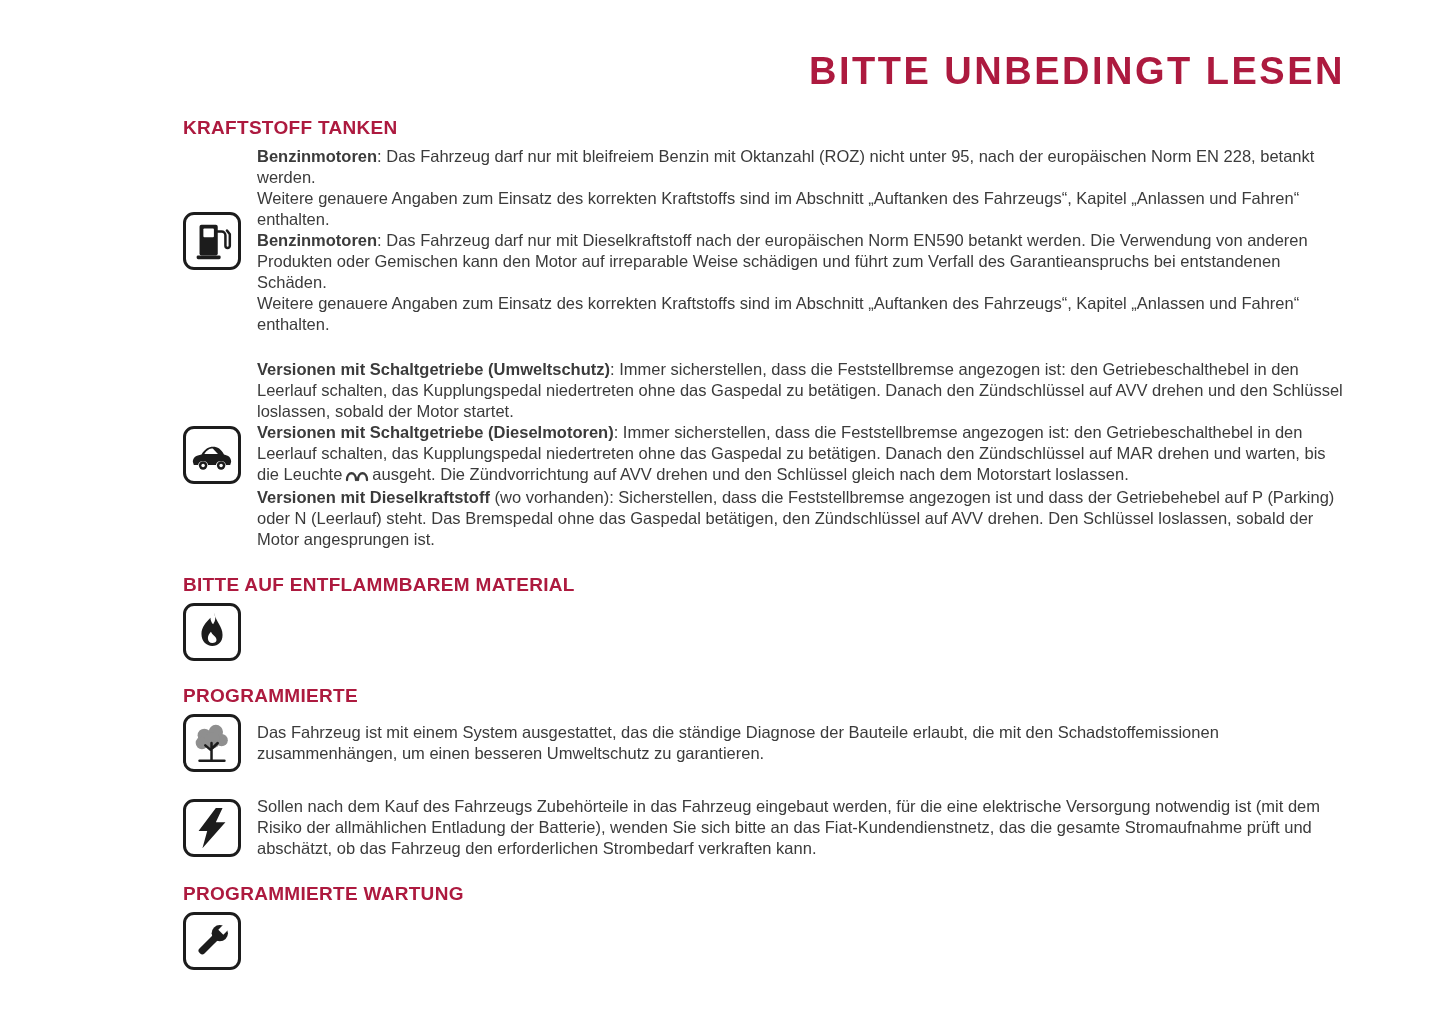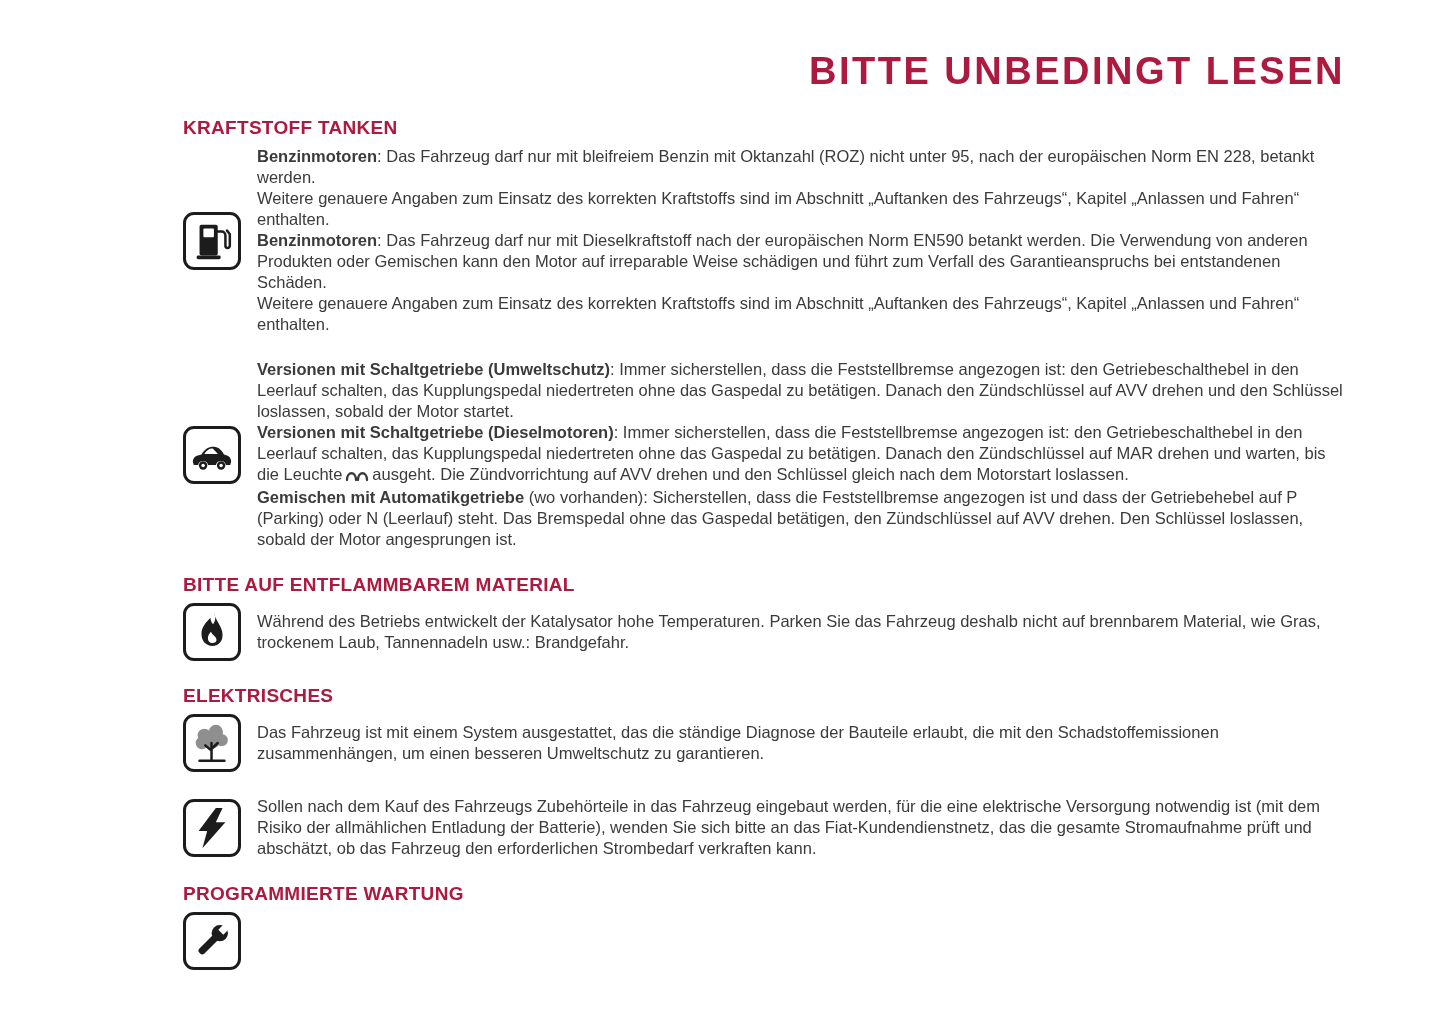--- a/index.html
+++ b/index.html
@@ -106,40 +106,37 @@
               <circle cx="14.7" cy="35" r="1.8" fill="#ffffff"></circle>
               <circle cx="33.5" cy="35" r="4.4" fill="#1c1c1c"></circle>
               <circle cx="33.5" cy="35" r="1.8" fill="#ffffff"></circle>
             </svg>
           </div>
           <div class="text" data-name="section-text">
             <p data-name="paragraph"><b>Versionen mit Schaltgetriebe (Umweltschutz)</b>: Immer sicherstellen, dass die Feststellbremse angezogen ist: den Getriebeschalthebel in den Leerlauf schalten, das Kupplungspedal niedertreten ohne das Gaspedal zu betätigen. Danach den Zündschlüssel auf AVV drehen und den Schlüssel loslassen, sobald der Motor startet.</p>
             <p data-name="paragraph"><b>Versionen mit Schaltgetriebe (Dieselmotoren)</b>: Immer sicherstellen, dass die Feststellbremse angezogen ist: den Getriebeschalthebel in den Leerlauf schalten, das Kupplungspedal niedertreten ohne das Gaspedal zu betätigen. Danach den Zündschlüssel auf MAR drehen und warten, bis die Leuchte<span class="inline-icon" data-name="glow-plug-indicator-icon"><svg viewBox="0 0 24 13" width="24" height="13">
                   <path d="M2 11 C2 2 11 2 11 11 M13 11 C13 2 22 2 22 11" fill="none" stroke="currentColor" stroke-width="2.3" stroke-linecap="round"></path>
                 </svg></span>ausgeht. Die Zündvorrichtung auf AVV drehen und den Schlüssel gleich nach dem Motorstart loslassen.</p>
-            <p data-name="paragraph"><b>Gemischen mit Automatikgetriebe</b> (wo vorhanden): Sicherstellen, dass die Feststellbremse angezogen ist und dass der Getriebehebel auf P (Parking) oder N (Leerlauf) steht. Das Bremspedal ohne das Gaspedal betätigen, den Zündschlüssel auf AVV drehen. Den Schlüssel loslassen, sobald der Motor angesprungen ist.</p>
+            <p data-name="paragraph"><b>Versionen mit Dieselkraftstoff</b> (wo vorhanden): Sicherstellen, dass die Feststellbremse angezogen ist und dass der Getriebehebel auf P (Parking) oder N (Leerlauf) steht. Das Bremspedal ohne das Gaspedal betätigen, den Zündschlüssel auf AVV drehen. Den Schlüssel loslassen, sobald der Motor angesprungen ist.</p>
           </div>
         </div>
       </section>
       <section class="section" data-name="section-parken-auf-entflammbarem-material">
         <h2 data-name="section-heading">BITTE AUF ENTFLAMMBAREM MATERIAL</h2>
         <div class="row" data-name="section-body">
           <div class="iconbox" data-name="flame-icon">
             <svg viewBox="0 0 48 48" width="46" height="46">
               <path d="M26 4 c2.5 5 1.5 8.5 -0.8 11.8 c-1.8-1.8-2.8-4-2.8-6.8 c-4.5 4.5-9.4 9.8-9.4 17 c0 7.5 5.2 12.5 11.3 12.5 c6.2 0 10.7-4.3 10.7-11.5 c0-8.6-6.5-13-9-23 z" fill="#1c1c1c"></path>
               <path d="M24.3 35.5 c-2.6 0-4.6-2-4.6-5 c0-2.6 1.4-4.6 3.2-6.8 c0.6 1.6 1.6 2.8 3 4 c1.6 1.4 2.8 2.8 2.8 4.6 c0 2-1.8 3.2-4.4 3.2 z" fill="#ffffff"></path>
             </svg>
           </div>
-          <div class="text" data-name="section-text">
-            <p data-name="paragraph">Während des Betriebs entwickelt der Katalysator hohe Temperaturen. Parken Sie das Fahrzeug deshalb nicht auf brennbarem Material, wie Gras, trockenem Laub, Tannennadeln usw.: Brandgefahr.</p>
-          </div>
         </div>
       </section>
       <section class="section" data-name="section-umweltschutz">
-        <h2 data-name="section-heading">ELEKTRISCHES</h2>
+        <h2 data-name="section-heading">PROGRAMMIERTE</h2>
         <div class="row" data-name="section-body">
           <div class="iconbox" data-name="tree-icon">
             <svg viewBox="0 0 48 48" width="46" height="46">
               <circle cx="16" cy="16" r="7" fill="#8f8f8f"></circle>
               <circle cx="28" cy="12.5" r="7.5" fill="#8f8f8f"></circle>
               <circle cx="34" cy="21" r="6.5" fill="#8f8f8f"></circle>
               <circle cx="13.5" cy="24" r="6.5" fill="#8f8f8f"></circle>
               <circle cx="24" cy="21.5" r="8.5" fill="#8f8f8f"></circle>
               <path d="M23.5 24 V42 M23.5 32 l-6.5-5.5 M23.7 30 l6.3-6" fill="none" stroke="#1c1c1c" stroke-width="2.6" stroke-linecap="round"></path>
               <path d="M11 42.5 h26" fill="none" stroke="#1c1c1c" stroke-width="2.6" stroke-linecap="round"></path>

